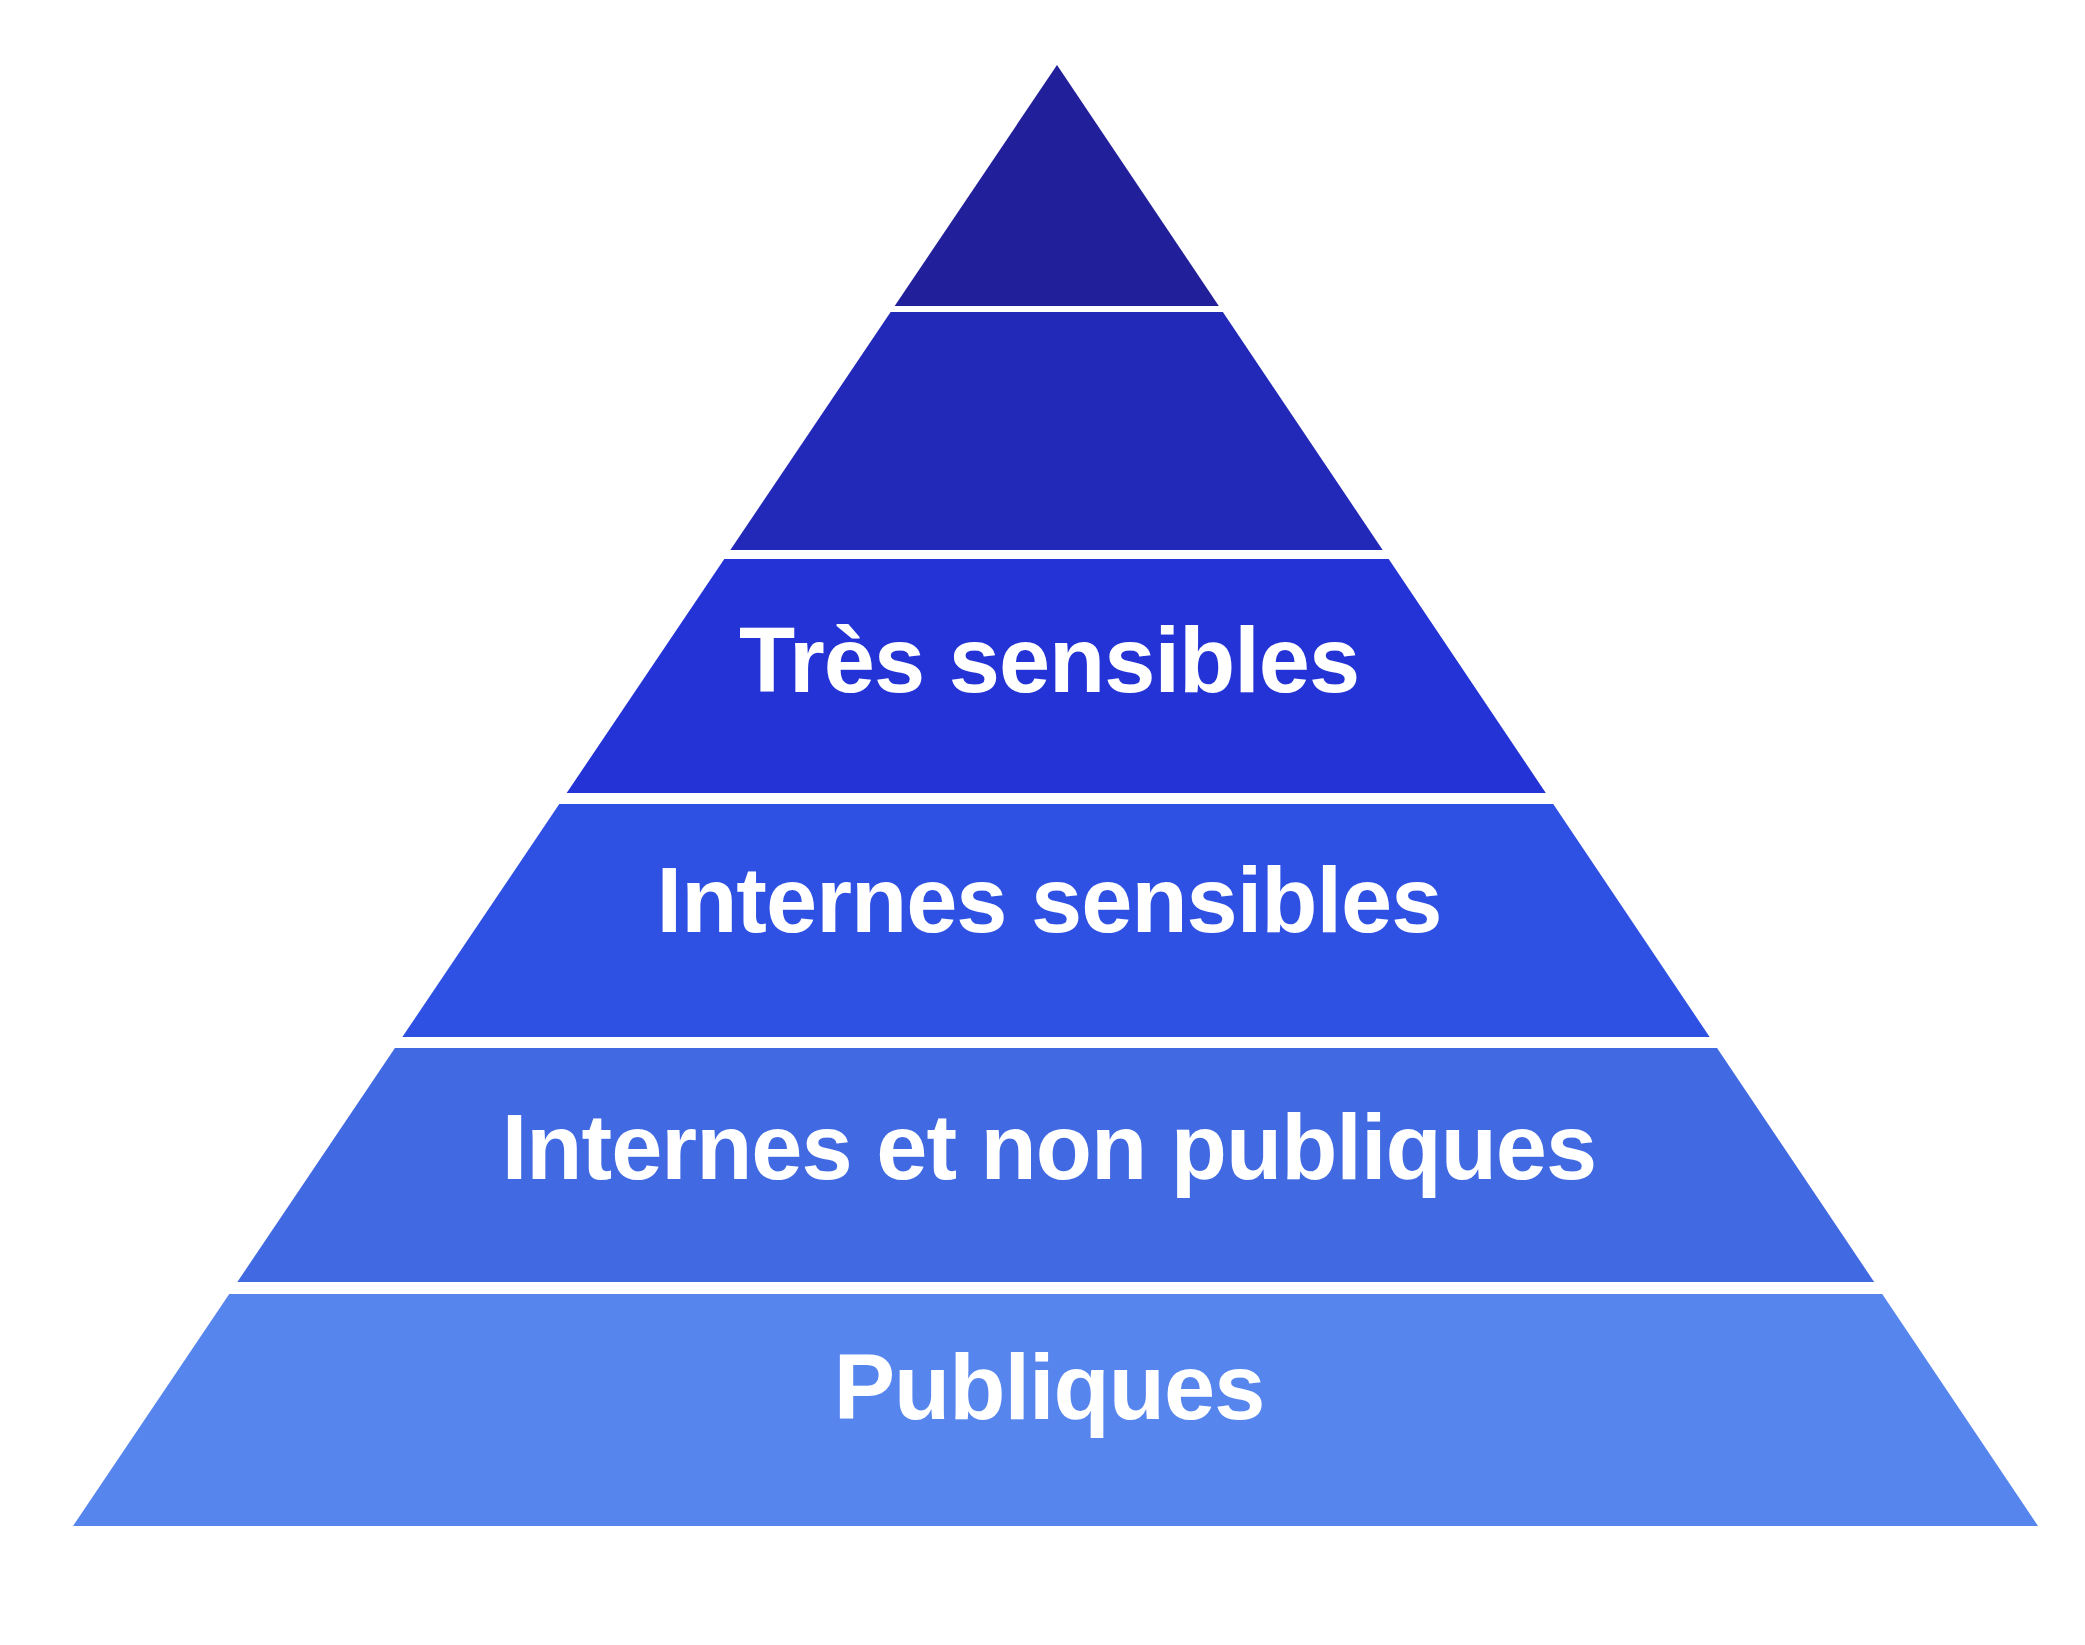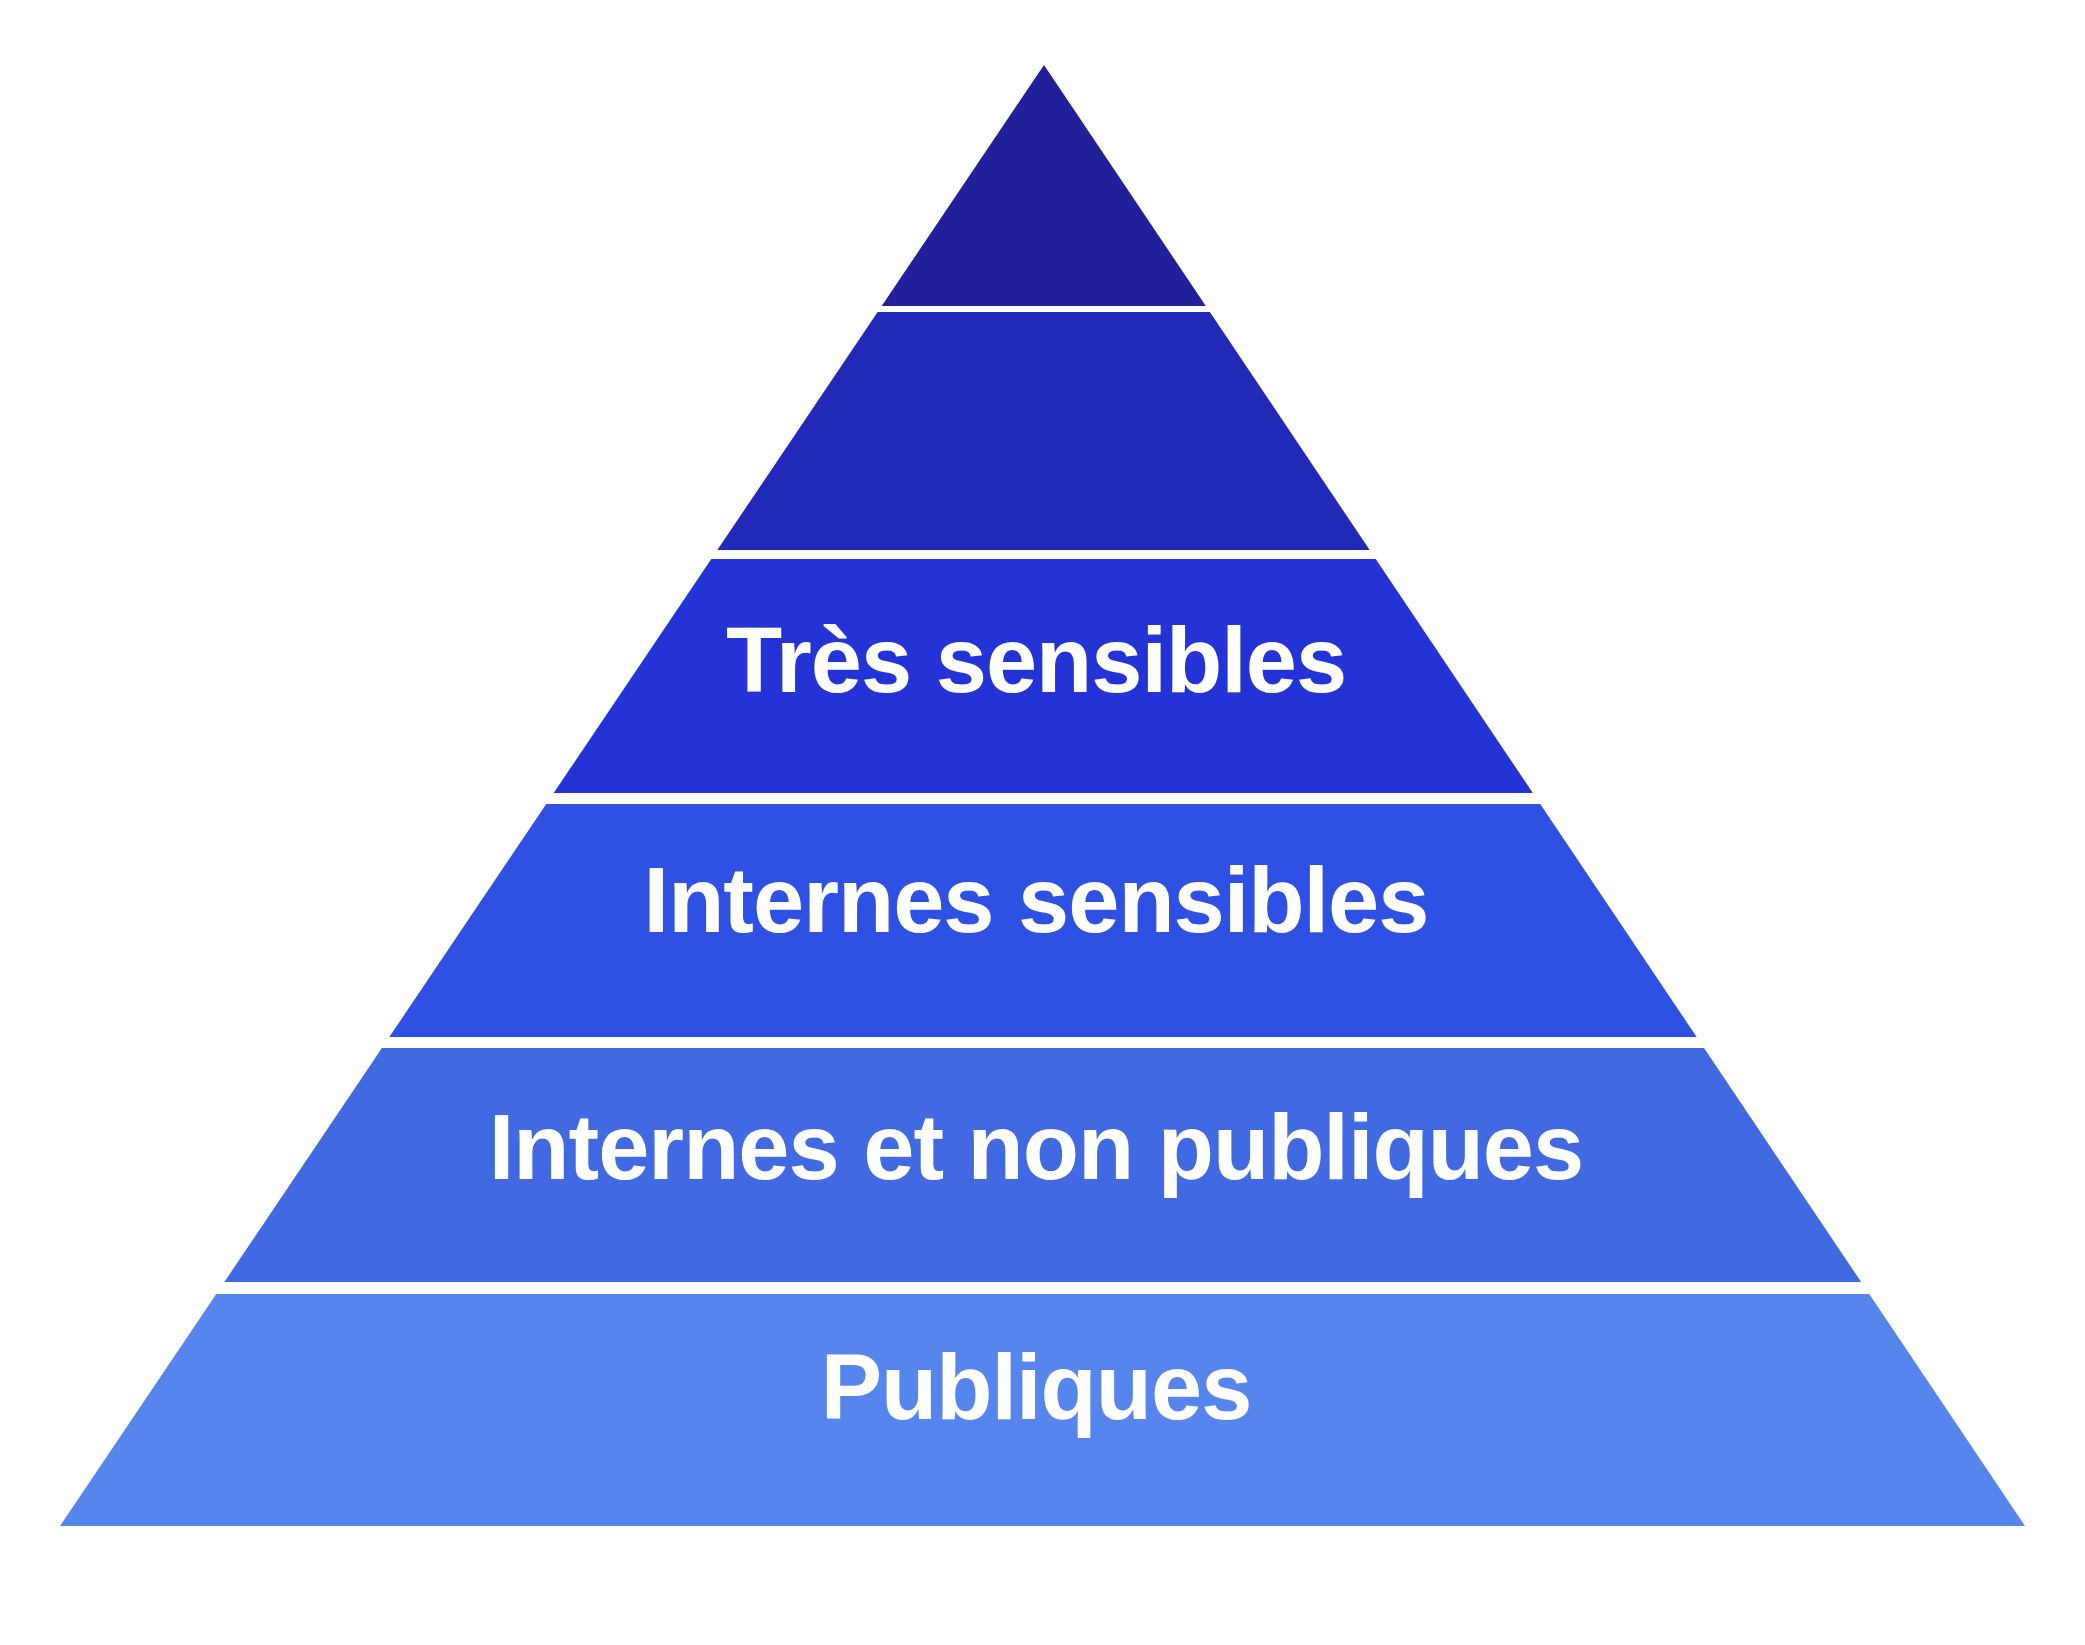--- a/index.html
+++ b/index.html
@@ -12,20 +12,21 @@
     width: 2085px;
     height: 1645px;
     overflow: hidden;
     font-family: "Liberation Sans", "DejaVu Sans", sans-serif;
   }
   #pyramid-figure {
     position: relative;
     width: 1706px;
     height: 1645px;
     background: #ffffff;
+    margin-left: 13px;
   }
   #pyramid-svg {
     position: absolute;
     top: 0;
     left: 0;
     width: 2085px;
     height: 1645px;
     display: block;
   }
   .band-label {

